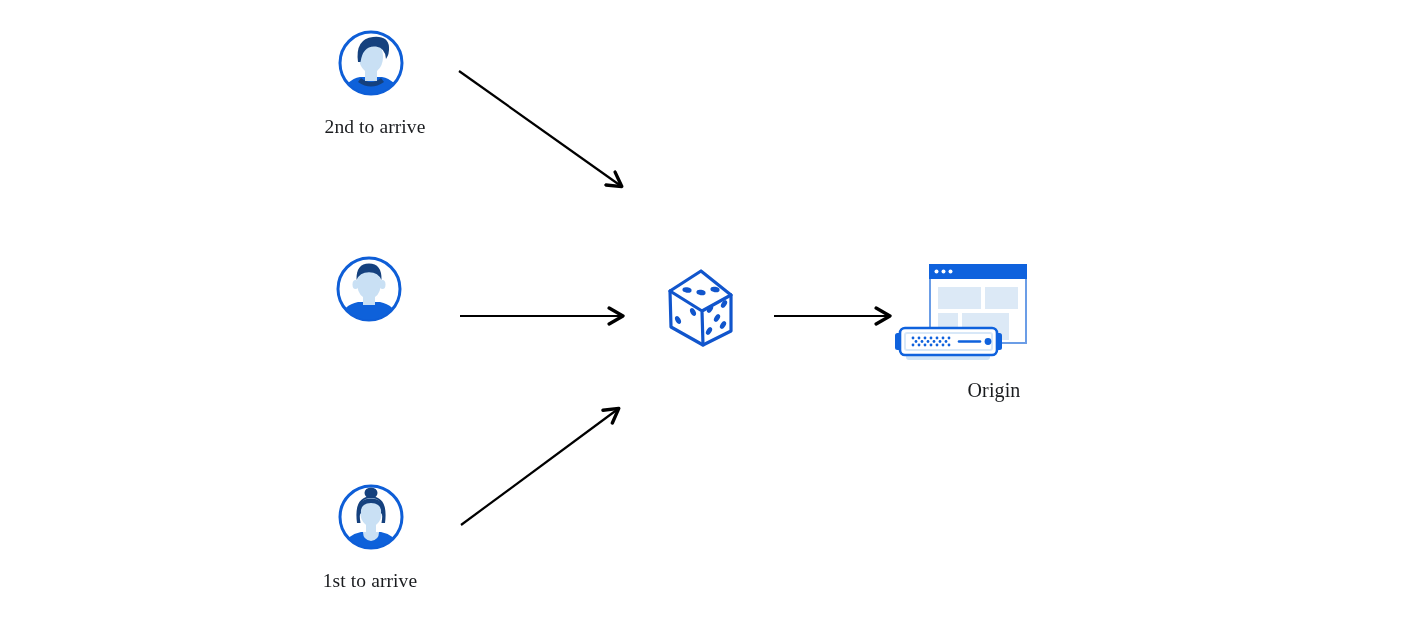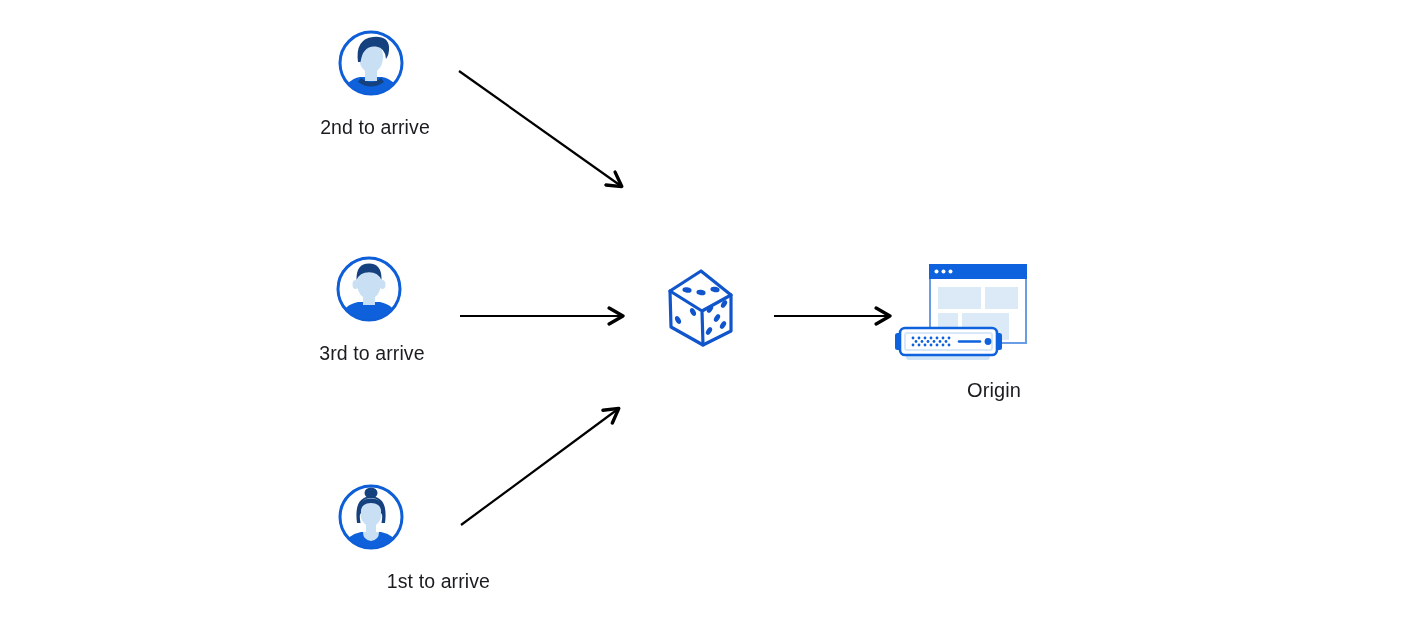--- a/index.html
+++ b/index.html
@@ -2,21 +2,21 @@
 <html><head>
 <meta charset="utf-8">
 <style>
   html, body { margin: 0; padding: 0; background: #ffffff; }
   .canvas {
     position: relative;
     width: 1405px;
     height: 633px;
     background: #ffffff;
     overflow: hidden;
-    font-family: Liberation Sans, sans-serif;
+    font-family: Liberation Serif, serif;
   }
   .abs { position: absolute; }
   .node-label {
     position: absolute;
     width: 240px;
     text-align: center;
     font-size: 19.5px;
     color: #1a1c1f;
     letter-spacing: 0.1px;
   }
@@ -65,40 +65,39 @@
     <circle cx="34" cy="34" r="31" fill="#ffffff" stroke="#0e5ed7" stroke-width="3"></circle>
     <g clip-path="url(#c2)">
       <path d="M3,68 Q7,50 23,47 L45,47 Q61,50 65,68 Z" fill="#0e61da"></path>
       <rect x="28" y="35" width="12" height="15" fill="#c9e0f4"></rect>
       <ellipse cx="20.5" cy="29.5" rx="3" ry="4.5" fill="#c9e0f4"></ellipse>
       <ellipse cx="47.5" cy="29.5" rx="3" ry="4.5" fill="#c9e0f4"></ellipse>
       <path d="M34,12 Q46,12 46,27 Q46,38 40,42 Q34,45.5 28,42 Q22,38 22,27 Q22,12 34,12 Z" fill="#c9e0f4"></path>
       <path d="M21.5,25 Q21,8.5 34,8.5 Q47,8.5 46.5,25 Q43.5,17.5 34,17.2 Q24.5,17.5 21.5,25 Z" fill="#15417e"></path>
     </g>
   </svg>
-  <div class="node-label" style="left:252px; top:342px;">3rd to arrive</div>
 
   <svg class="abs" style="left:337px; top:483px;" width="68" height="68" viewBox="0 0 68 68">
     <defs>
         <clipPath id="c3">
           <circle cx="34" cy="34" r="30.5"></circle>
         </clipPath>
       </defs>
     <circle cx="34" cy="34" r="31" fill="#ffffff" stroke="#0e5ed7" stroke-width="3"></circle>
     <g clip-path="url(#c3)">
       <path d="M4,68 Q8,52 24,49 L44,49 Q60,52 64,68 Z" fill="#0e61da"></path>
       <path d="M26,49 L42,49 Q42,57 34,58 Q26,57 26,49 Z" fill="#c9e0f4"></path>
       <rect x="29" y="37" width="10" height="14" fill="#c9e0f4"></rect>
       <ellipse cx="34" cy="10" rx="6.5" ry="5.5" fill="#15417e"></ellipse>
       <path d="M20,40 Q16.5,13.5 34,13.5 Q51.5,13.5 48,40 L44.5,40 Q48,21.5 34,20.5 Q20,21.5 23.5,40 Z" fill="#15417e"></path>
       <path d="M34,15 Q45,15 45,28 Q45,37 39.5,41.5 Q34,45 28.5,41.5 Q23,37 23,28 Q23,15 34,15 Z" fill="#c9e0f4"></path>
       <path d="M21,34 Q19,16 34,15.5 Q49,16 47,34 L44,30 Q45,20.5 34,20 Q23,20.5 24,30 Z" fill="#15417e"></path>
     </g>
   </svg>
-  <div class="node-label" style="left:250px; top:570px;text-align:right;">1st to arrive</div>
+  <div class="node-label" style="left:250px; top:570px;">1st to arrive</div>
 
   <svg class="abs" style="left:665px; top:263px;" width="74" height="86" viewBox="0 0 74 86">
     <path d="M36,8 L66,32 L66,68 L38,82 L6,64 L5,28 Z" fill="#ffffff" stroke="#1155cc" stroke-width="3.2" stroke-linejoin="round"></path>
     <path d="M5,28 L37,48 L66,32 M37,48 L38,82" fill="none" stroke="#1155cc" stroke-width="3.2" stroke-linejoin="round" stroke-linecap="round"></path>
 
     <ellipse cx="22" cy="27" rx="4.6" ry="2.7" fill="#1155cc" transform="rotate(8 22 27)"></ellipse>
     <ellipse cx="36" cy="29.5" rx="4.6" ry="2.7" fill="#1155cc" transform="rotate(8 36 29.5)"></ellipse>
     <ellipse cx="50" cy="26.5" rx="4.6" ry="2.7" fill="#1155cc" transform="rotate(8 50 26.5)"></ellipse>
 
     <ellipse cx="13" cy="57" rx="4.2" ry="2.5" fill="#1155cc" transform="rotate(62 13 57)"></ellipse>

